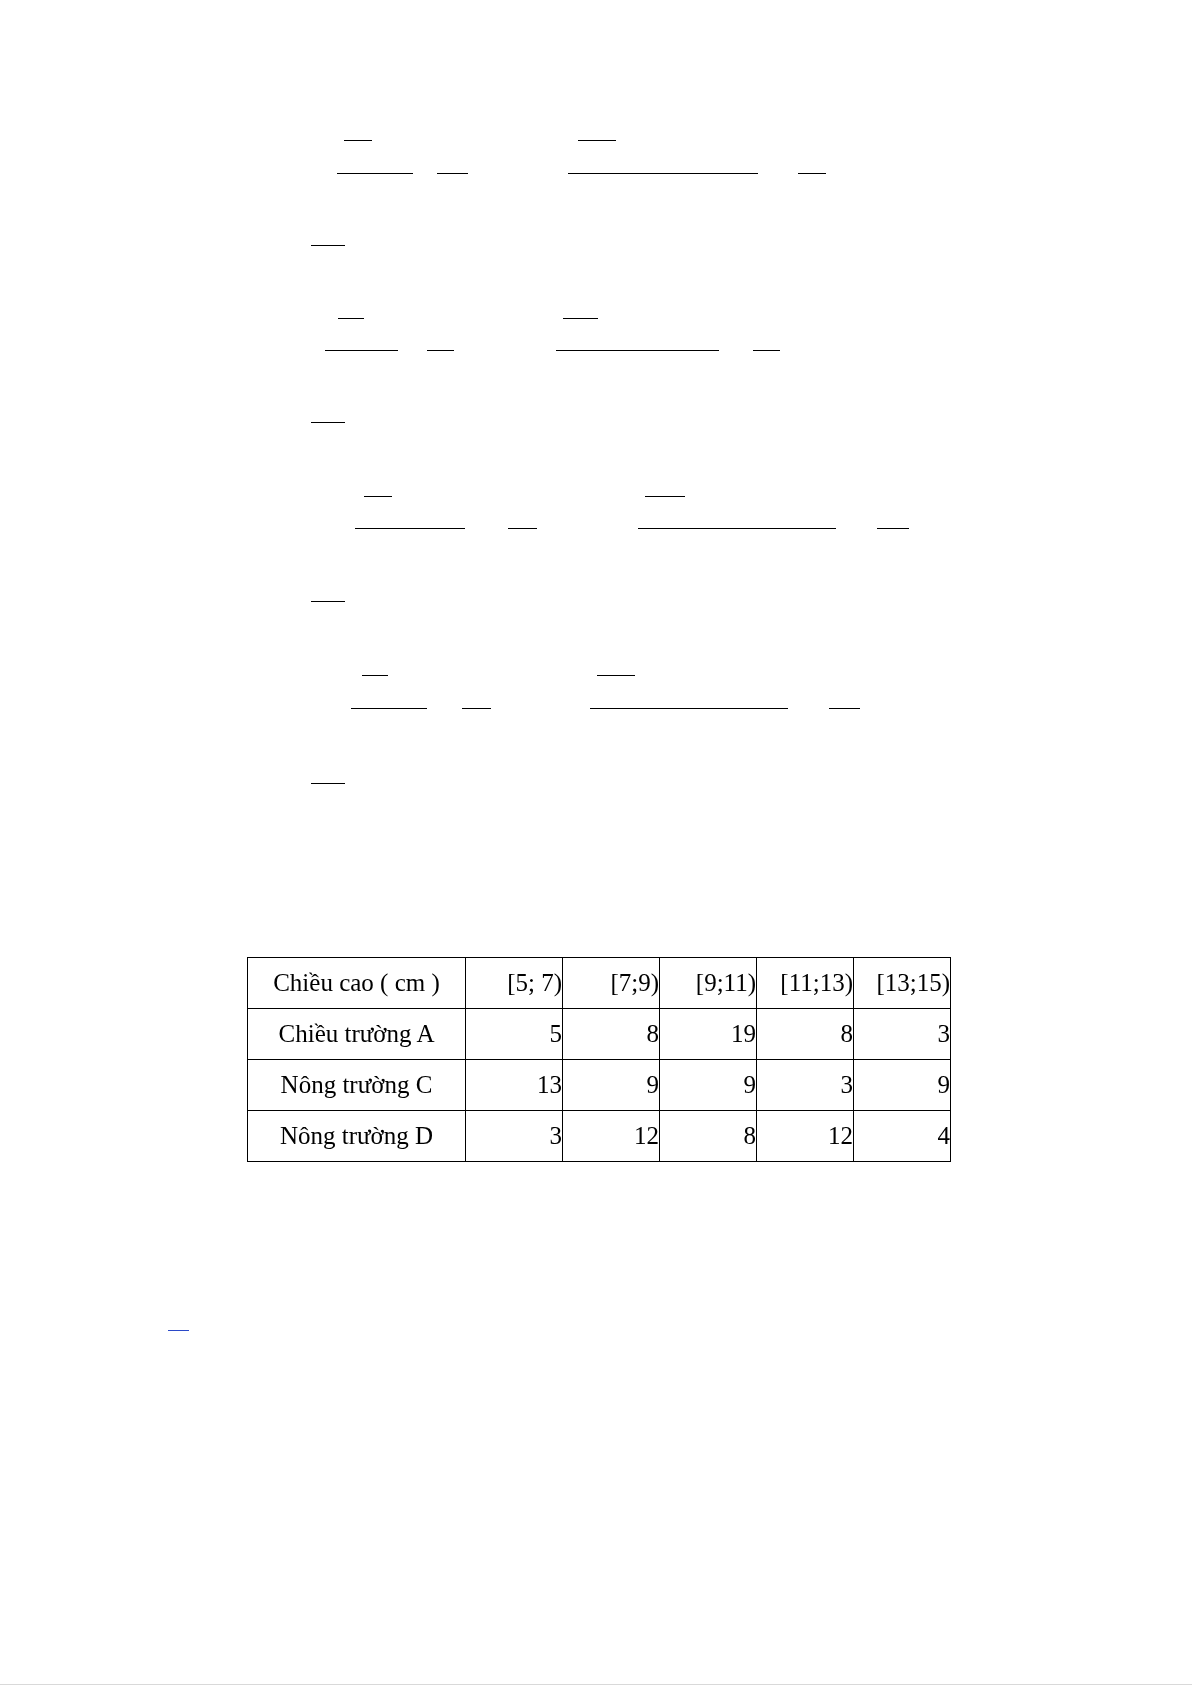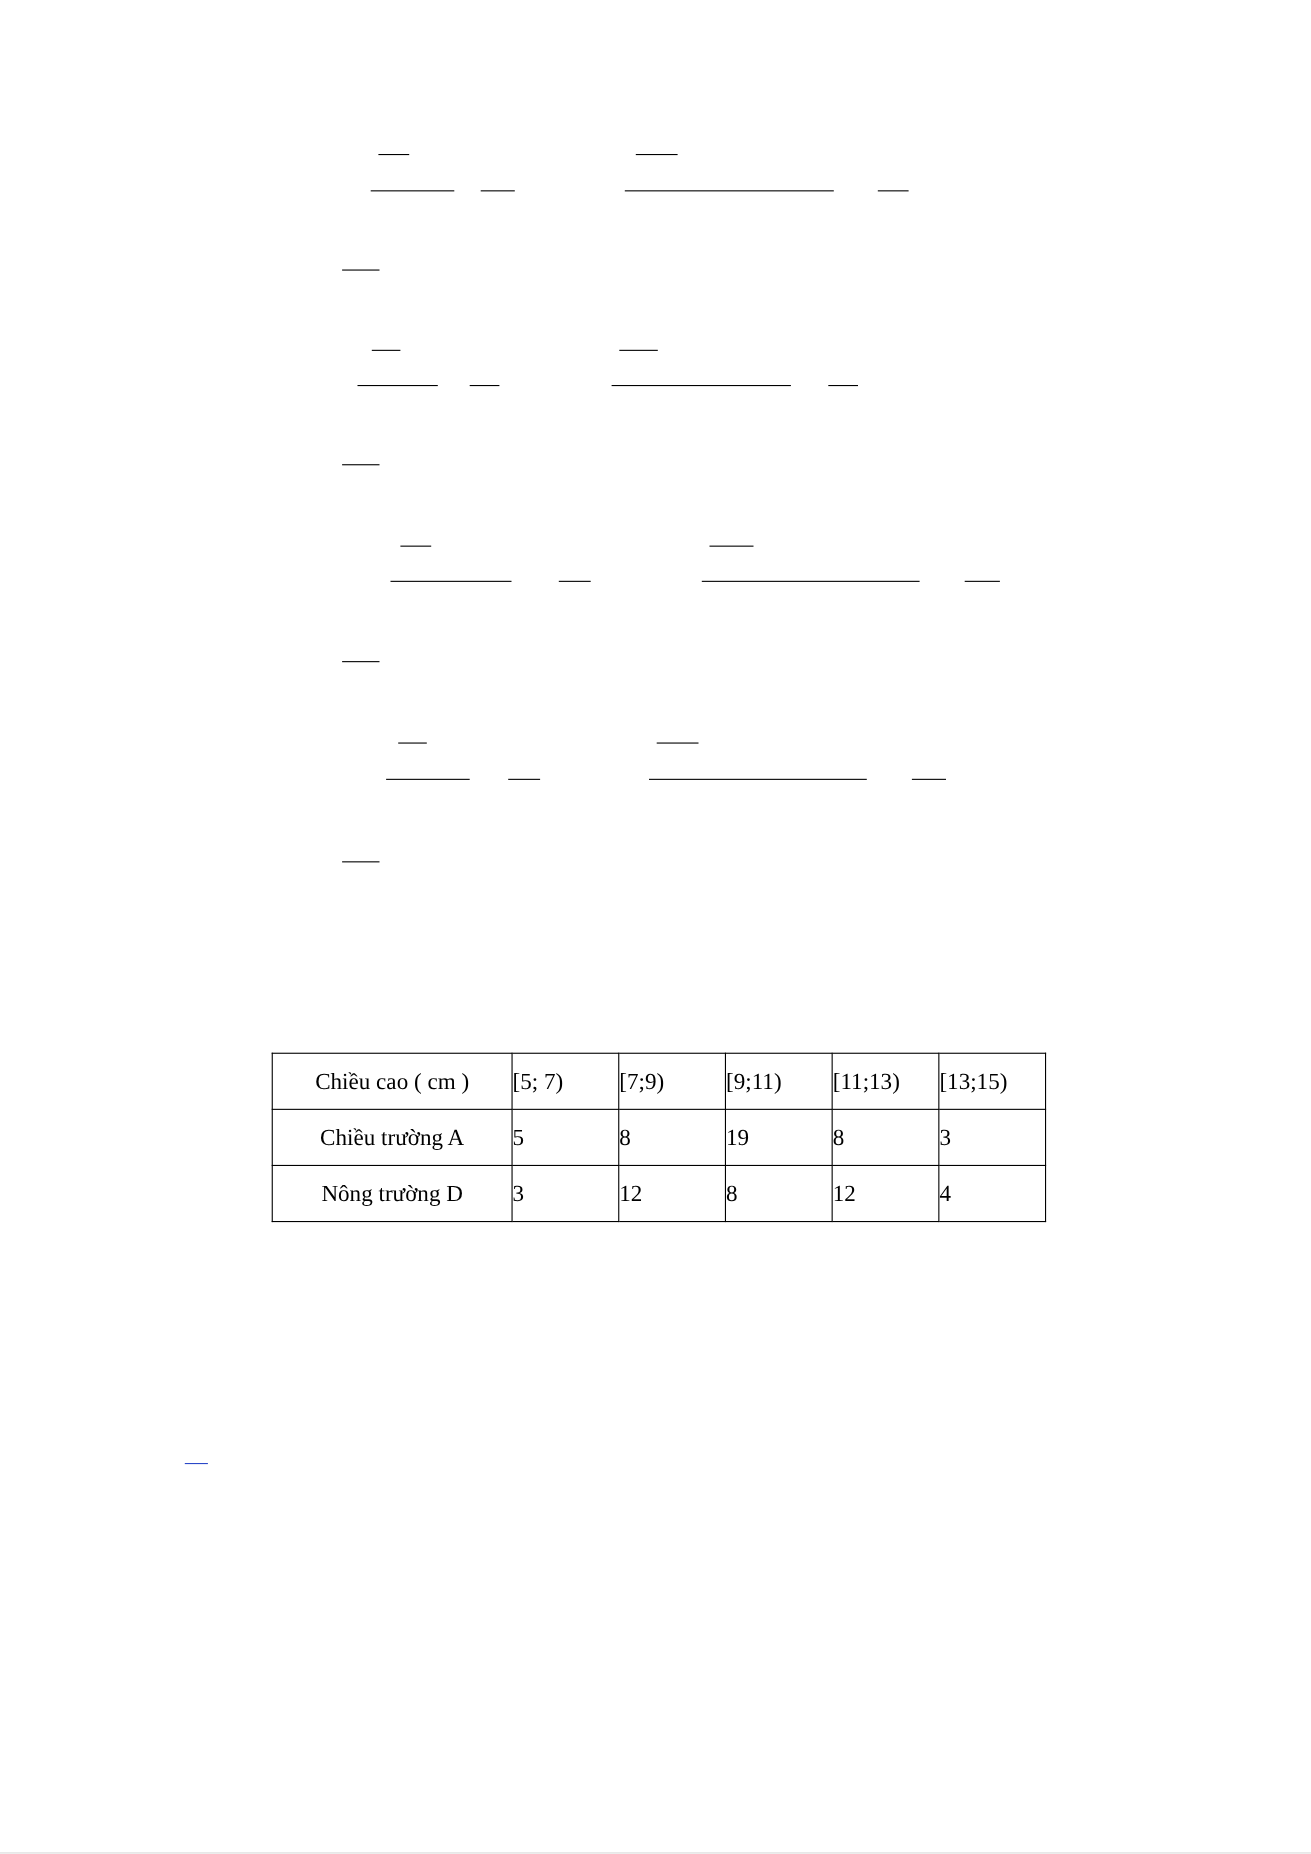--- a/index.html
+++ b/index.html
@@ -30,26 +30,26 @@
   }
   
   .table-wrap {
     position: absolute;
     left: 247px;
     top: 957px;
   }
   table.stats {
     border-collapse: collapse;
     font-family: "Liberation Serif", serif;
-    font-size: 21px;
+    font-size: 25px;
     color: #000000;
   }
   table.stats td, table.stats th {
     border: 1px solid #000000;
-    text-align: left;
+    text-align: right;
     vertical-align: middle;
     font-weight: normal;
     padding: 0;
   }
   table.stats th.rowhead, table.stats td.rowhead {
     width: 205px;
     height: 50px;
     text-align: center;
     padding: 0 6px;
     white-space: nowrap;
@@ -124,20 +124,28 @@
       <tbody>
         <tr>
           <td class="rowhead">Chiều trường A</td>
           <td class="val">5</td>
           <td class="val">8</td>
           <td class="val">19</td>
           <td class="val">8</td>
           <td class="val">3</td>
         </tr>
         <tr>
+          <td class="rowhead">Nông trường C</td>
+          <td class="val">13</td>
+          <td class="val">9</td>
+          <td class="val">9</td>
+          <td class="val">3</td>
+          <td class="val">9</td>
+        </tr>
+        <tr>
           <td class="rowhead">Nông trường D</td>
           <td class="val">3</td>
           <td class="val">12</td>
           <td class="val">8</td>
           <td class="val">12</td>
           <td class="val">4</td>
         </tr>
       </tbody>
     </table>
   </div>

